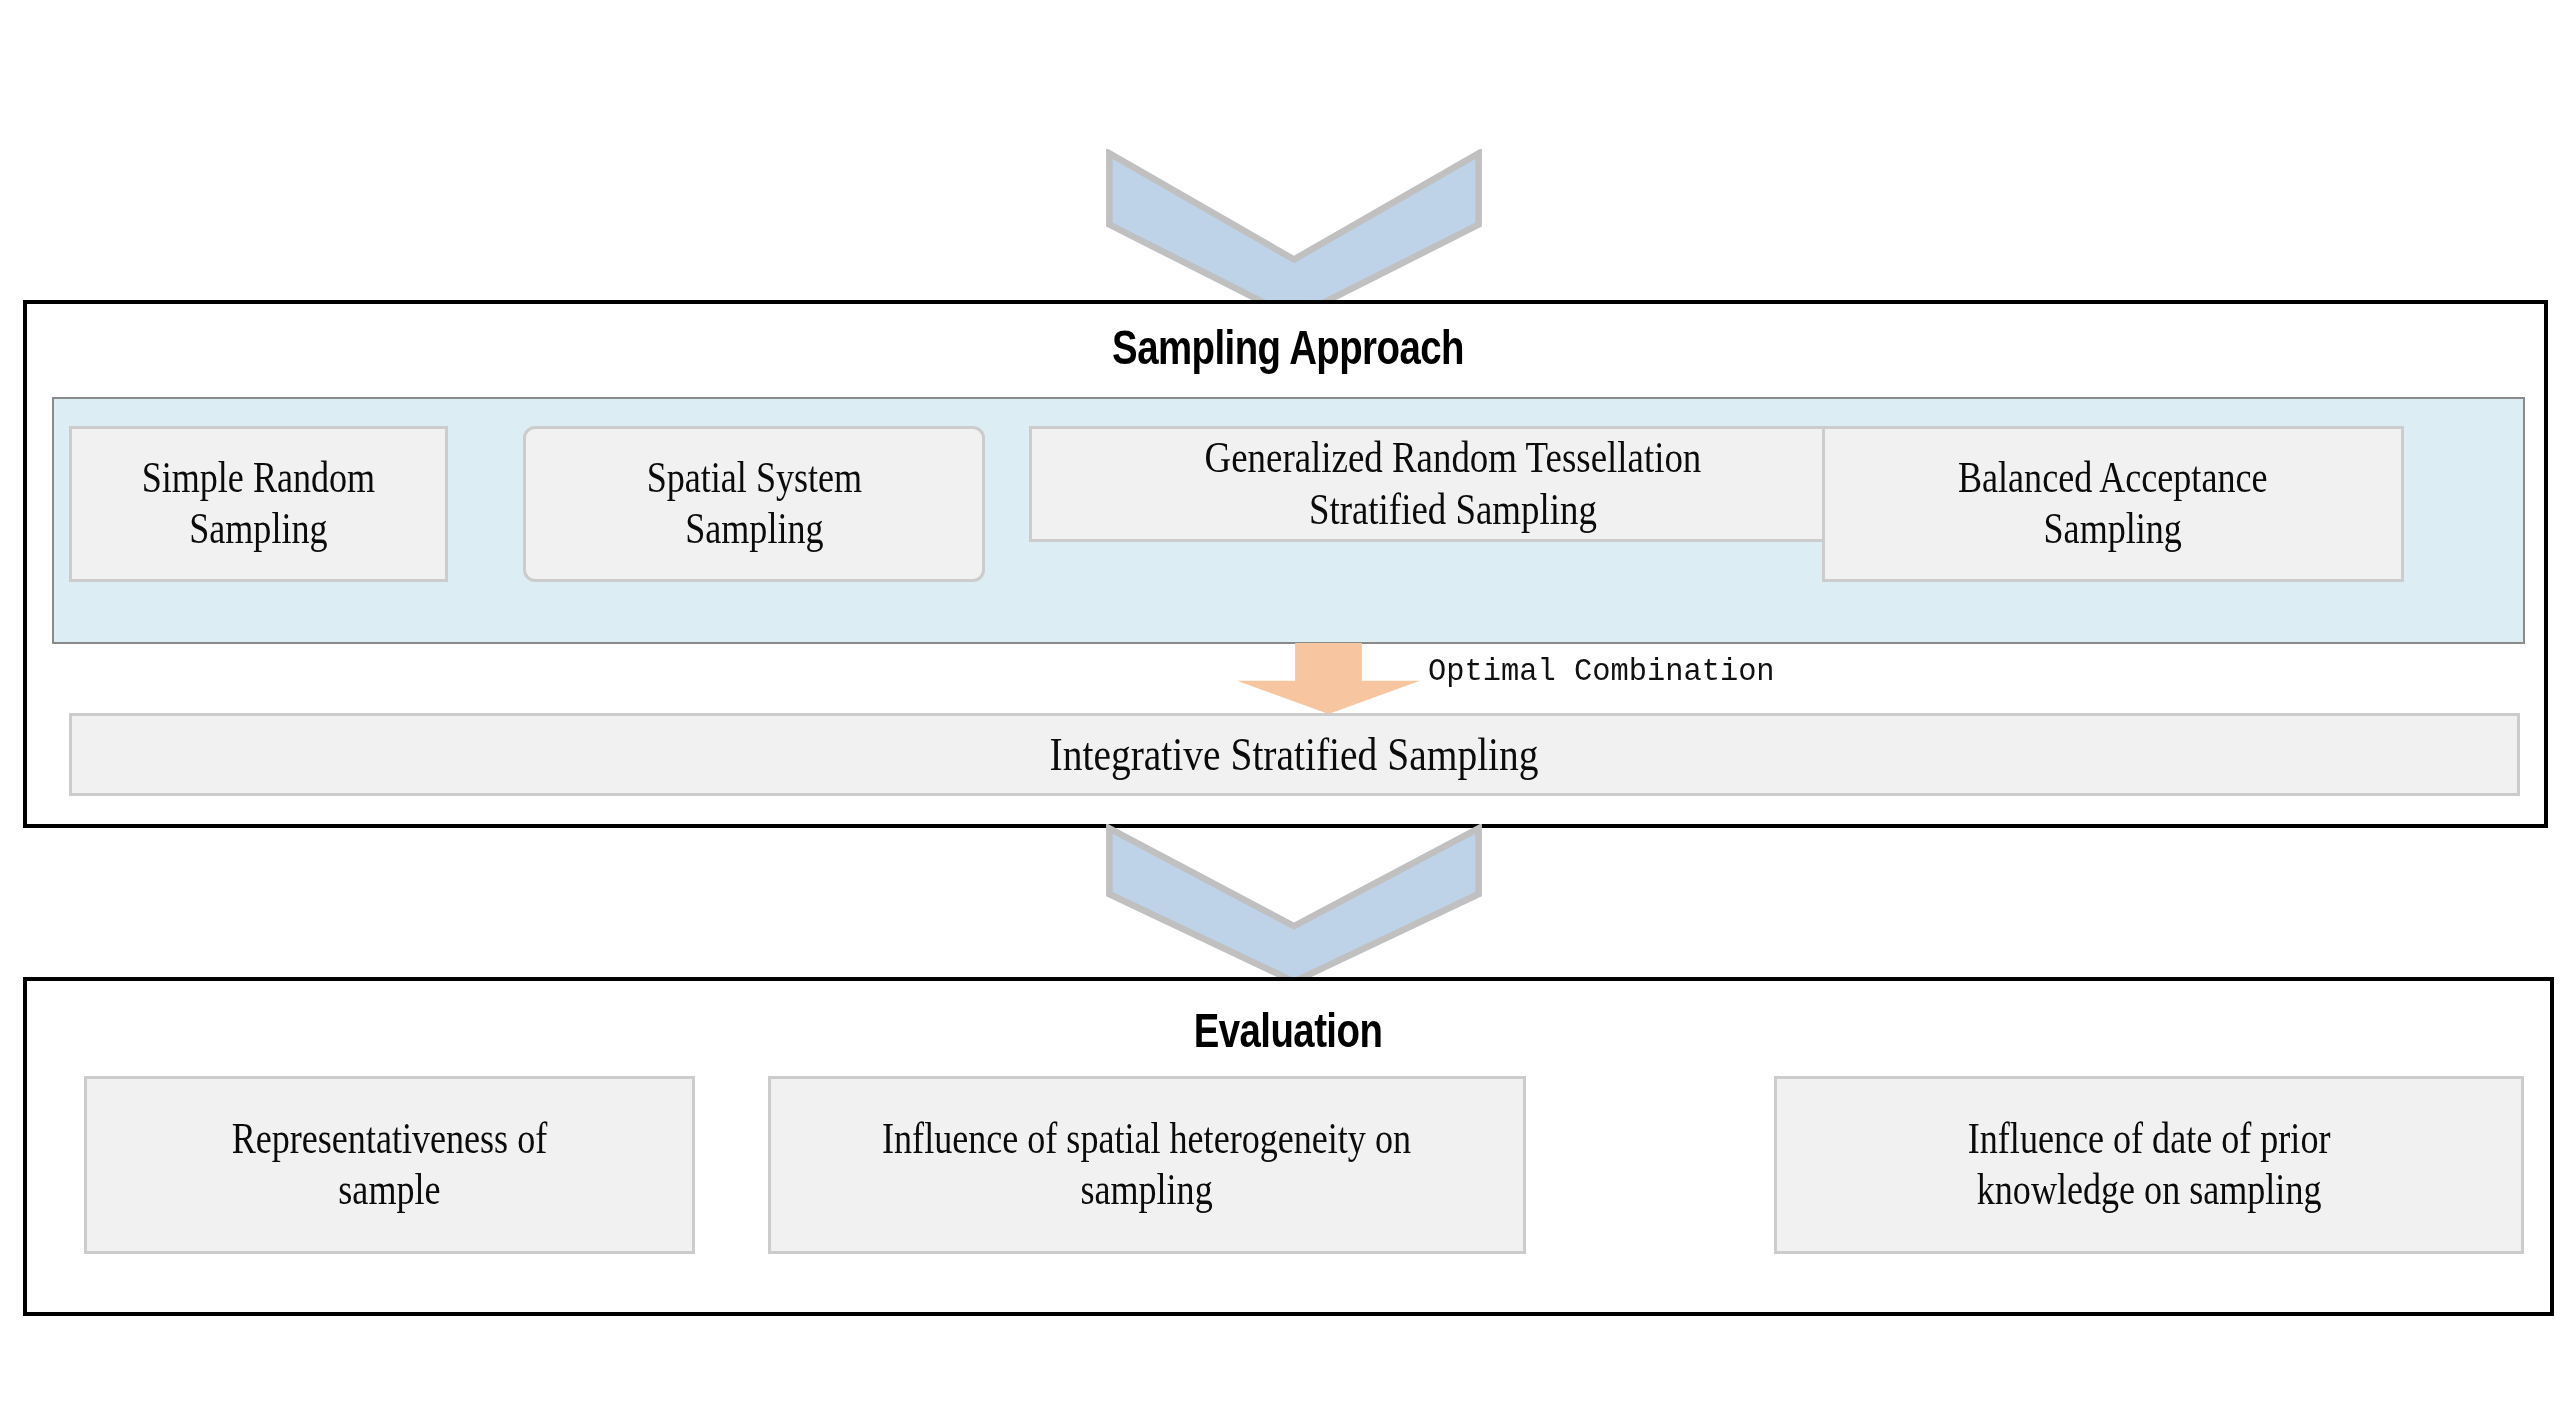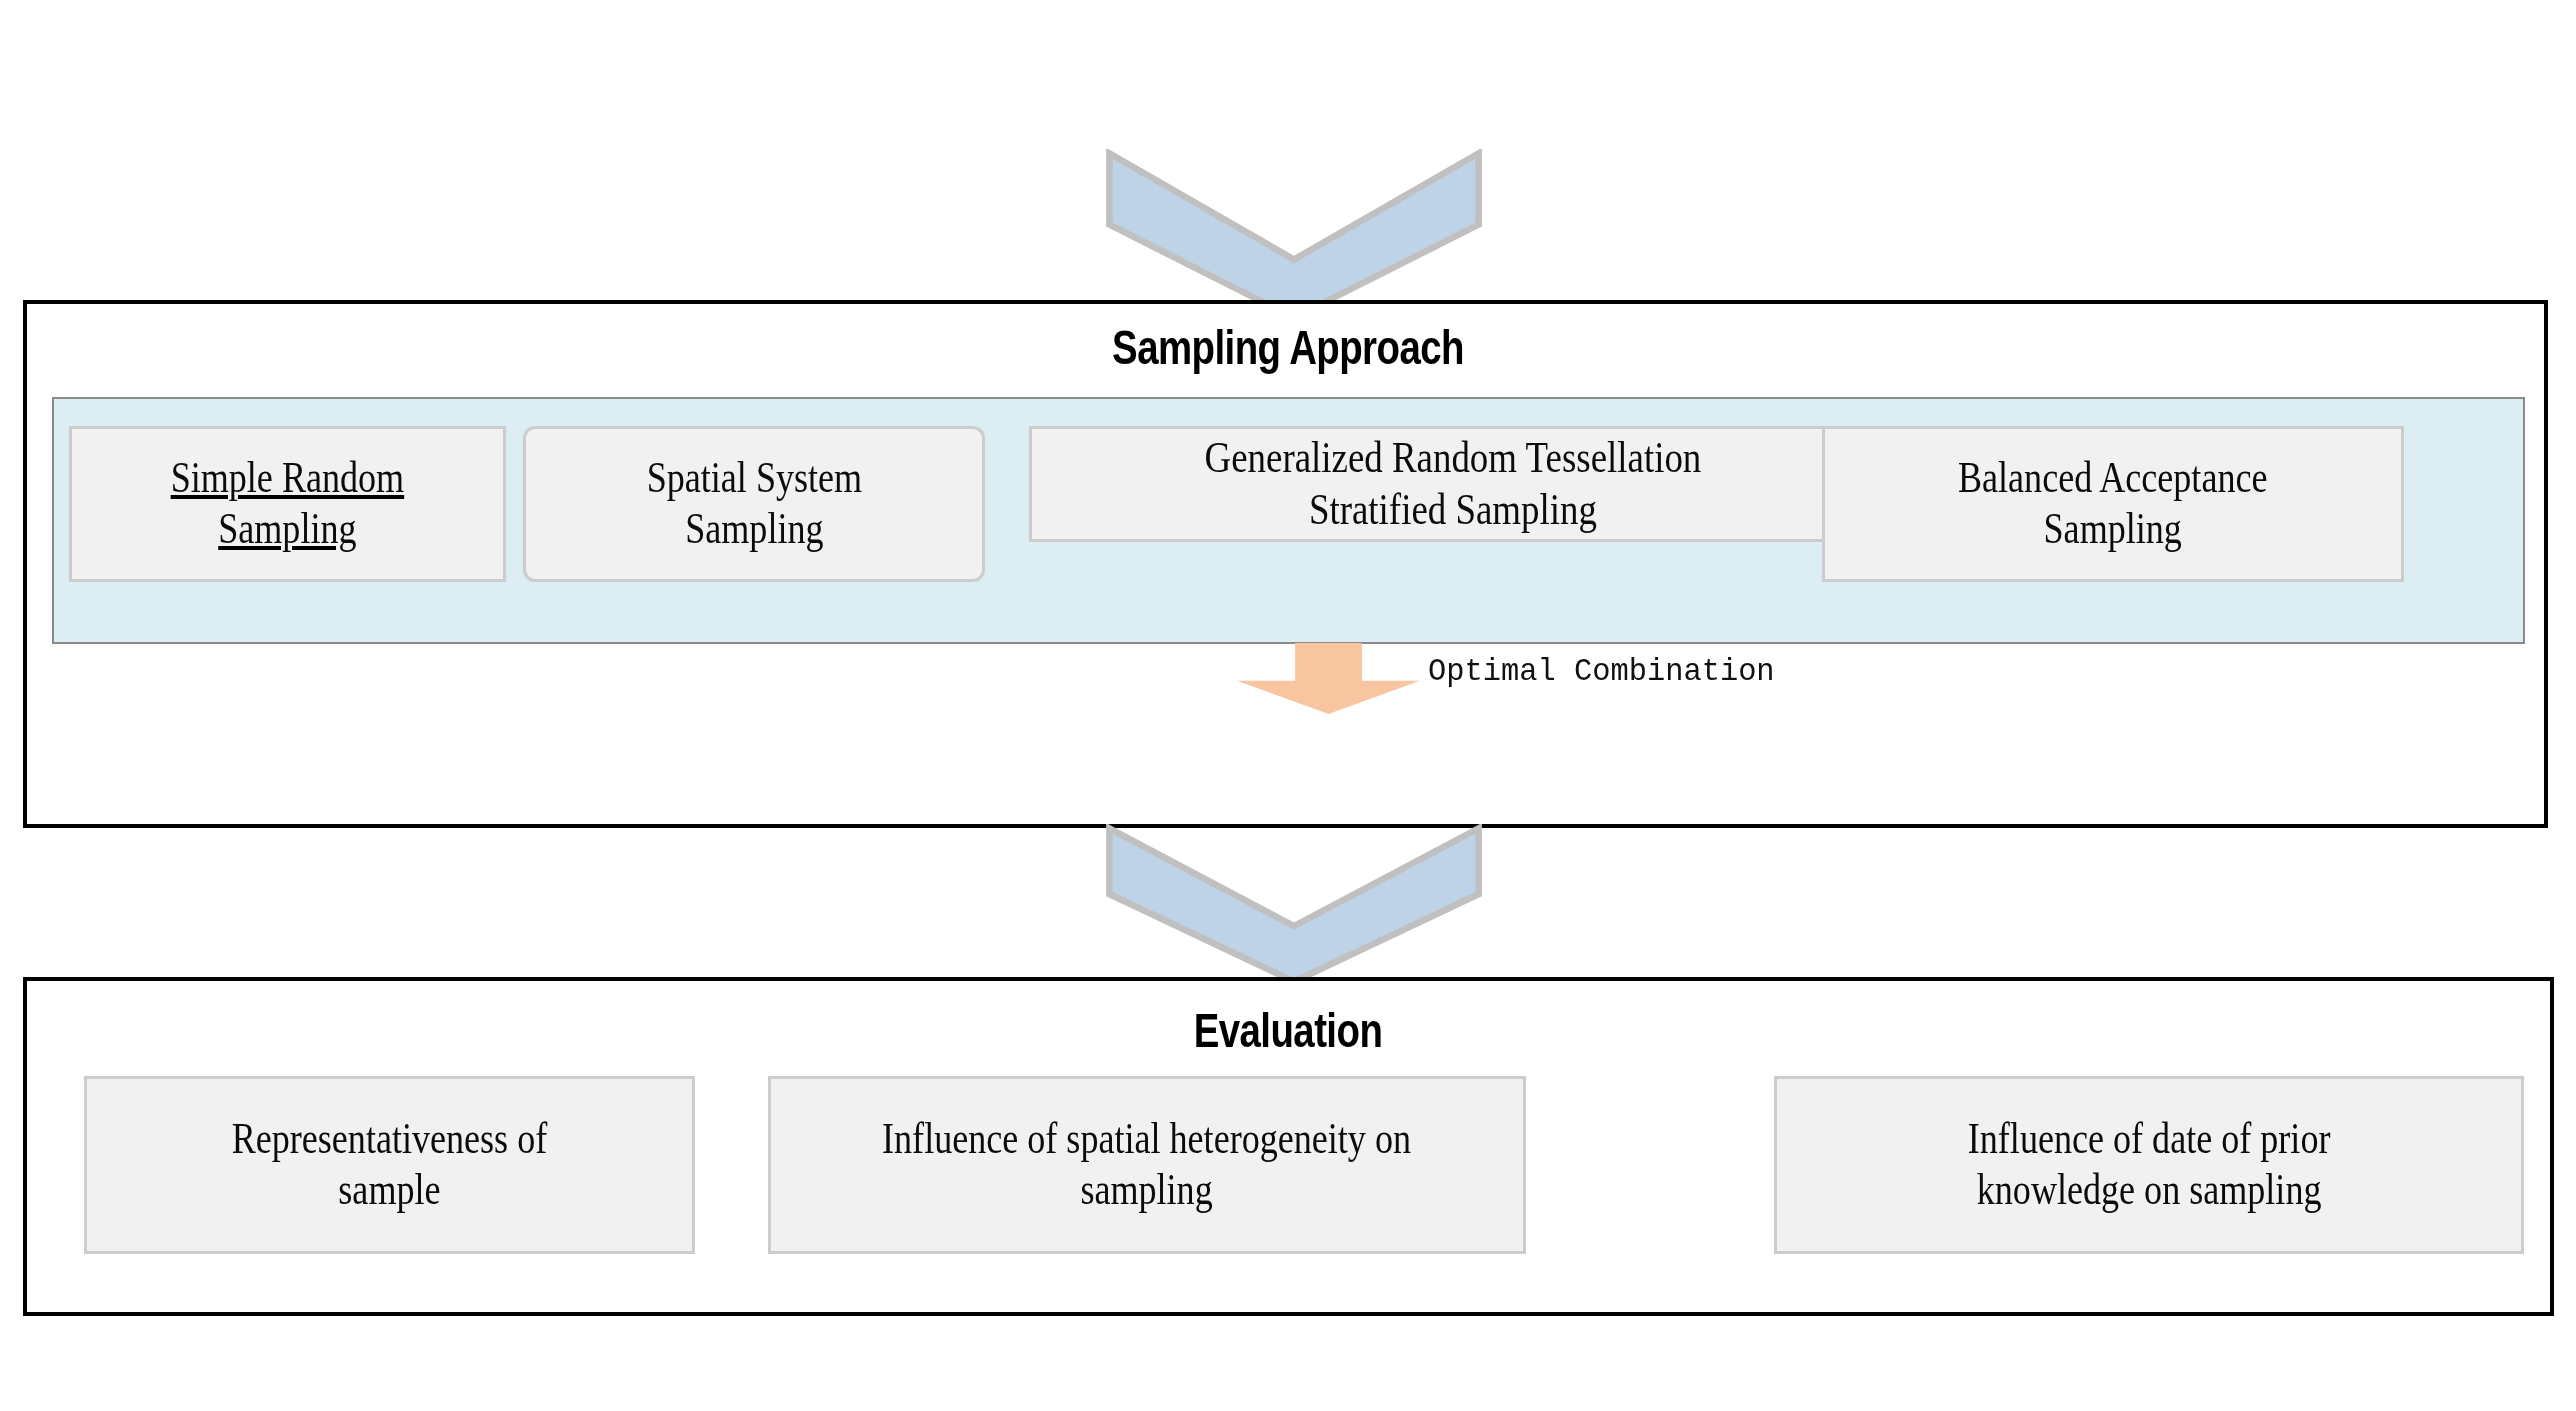--- a/index.html
+++ b/index.html
@@ -127,21 +127,21 @@
   </svg>
 
   <div class="outer-box" style="left:23px; top:300px; width:2525px; height:528px;">
   </div>
 
   <div class="head-text head-section" style="position:absolute; left:0; top:320px; width:2576px;">Sampling Approach</div>
 
   <div class="blue-panel" style="left:52px; top:397px; width:2473px; height:247px;">
   </div>
 
-  <div class="sub-box" style="left:69px; top:426px; width:437px; height:156px;text-decoration:underline;">
+  <div class="sub-box" style="left:69px; top:426px; width:379px; height:156px;">
     <span class="label">Simple Random
 Sampling</span>
   </div>
 
   <div class="sub-box" style="left:523px; top:426px; width:462px; height:156px;border-radius:12px;">
     <span class="label">Spatial System
 Sampling</span>
   </div>
 
   <div class="sub-box wide" style="left:1029px; top:426px; width:848px; height:116px;">
@@ -153,20 +153,23 @@
     <span class="label">Balanced Acceptance
 Sampling</span>
   </div>
 
   <svg class="orange-arrow" style="left:1237px; top:643px; width:183px; height:71px;" viewBox="0 0 252 98" preserveAspectRatio="none">
     <polygon points="80,0 172,0 172,52 252,52 126,98 0,52 80,52" fill="#f7c6a0"></polygon>
   </svg>
 
   <div class="arrow-caption" style="left:1428px; top:653px;">Optimal Combination</div>
 
+  <div class="wide-box" style="left:69px; top:713px; width:2451px; height:83px;">
+    <span class="label">Integrative Stratified Sampling</span>
+  </div>
 
   <svg class="chevron" style="left:1105px; top:824px; width:378px; height:162px;" viewBox="0 0 520 222" preserveAspectRatio="none">
     <polygon points="6,6 260,140 514,6 514,96 260,216 6,96" fill="#bed3e7" stroke="#c0c0c0" stroke-width="9" stroke-linejoin="miter"></polygon>
   </svg>
 
   <div class="outer-box" style="left:23px; top:977px; width:2531px; height:339px;">
   </div>
 
   <div class="head-text head-section" style="position:absolute; left:0; top:1003px; width:2576px;">Evaluation</div>
 

